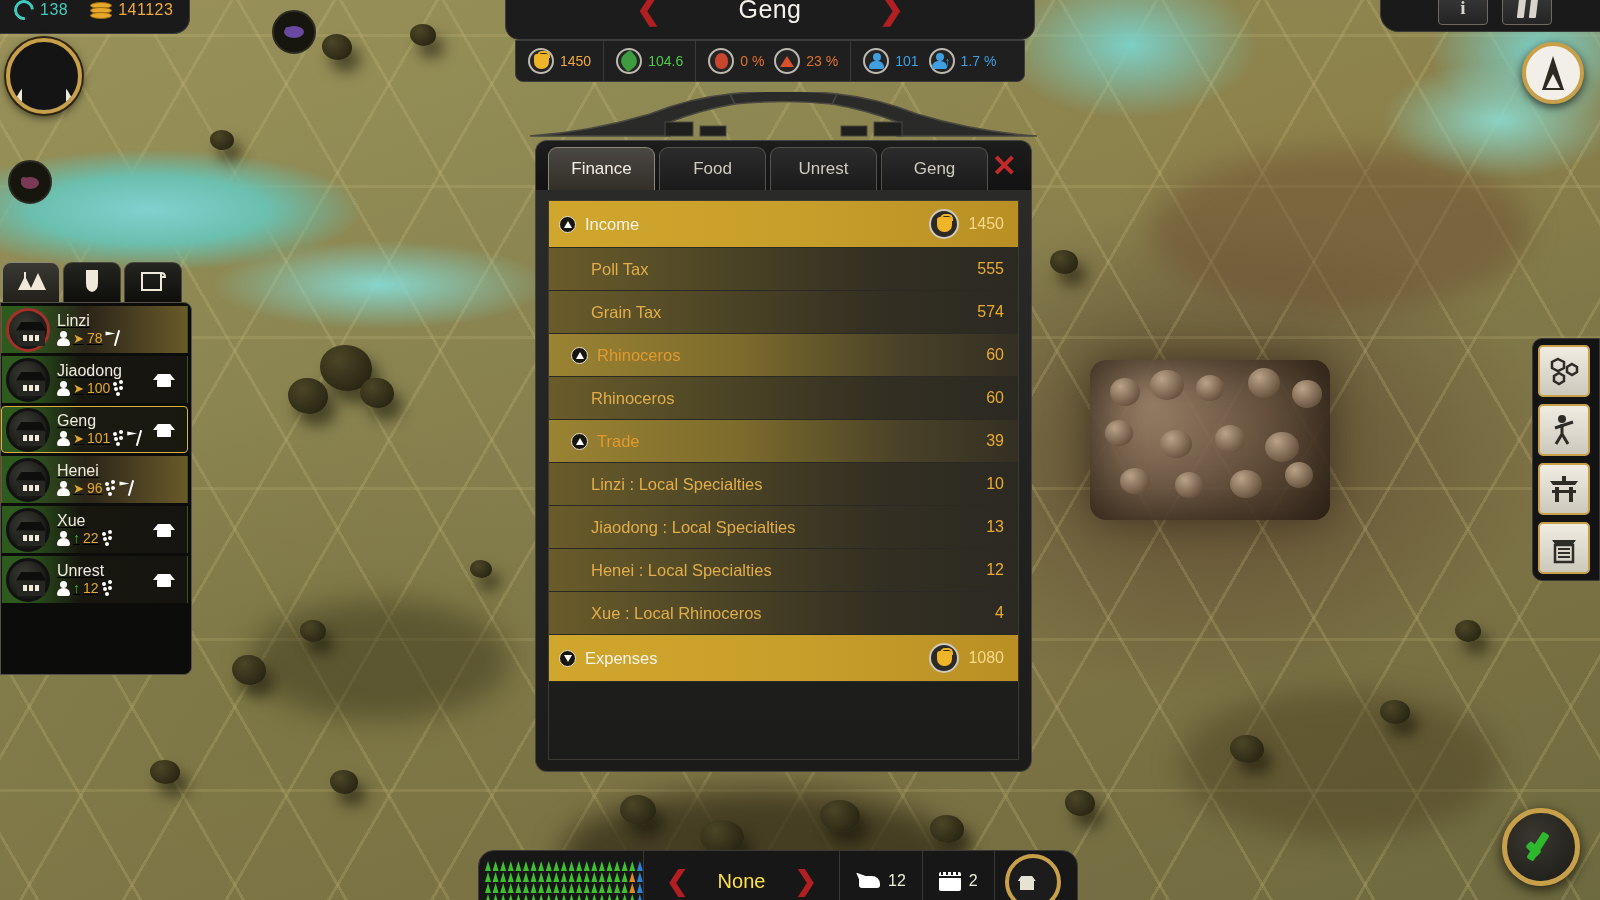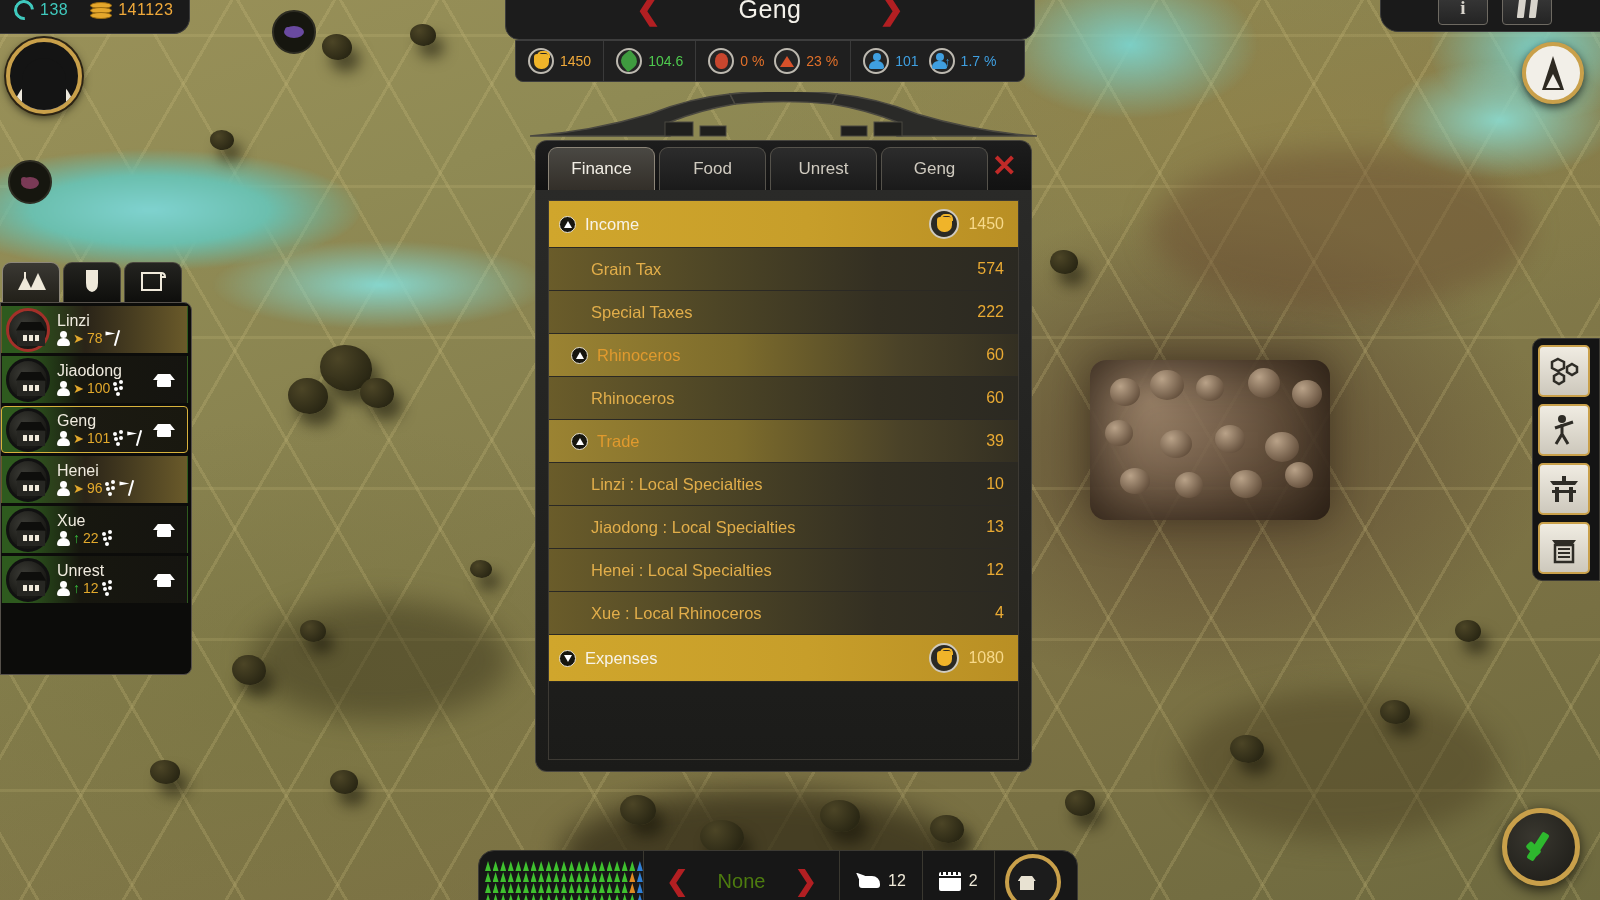--- a/index.html
+++ b/index.html
@@ -99,21 +99,21 @@
   .crow.hl { background:linear-gradient(90deg,#2e5a1e 0%,#2e5a1e 12%,#2a2418 45%,#6a5a2a 100%); }
   .cavatar { width:44px; height:44px; border-radius:50%; flex:0 0 44px; margin-left:4px;
     background:radial-gradient(circle at 40% 35%,#3b3b36,#181814 70%);
     border:3px solid #111; position:relative; }
   .cavatar.red { border-color:#a33029; }
   .cavatar .roof { position:absolute; left:7px; top:11px; width:30px; height:9px;
     background:#0e0e0c; clip-path:polygon(0 100%,18% 0,82% 0,100% 100%); }
   .cavatar .wall { position:absolute; left:8px; top:20px; width:28px; height:15px; background:#262622;
     display:flex; gap:2px; align-items:center; justify-content:center; }
   .cavatar .wall i { width:4px; height:6px; background:#efe9da; display:block; }
-  .cinfo { margin-left:7px; line-height:1.05; }
+  .cinfo { margin-left:7px; line-height:1.05;text-decoration:underline; }
   .cname { color:#efeade; font-size:16px; }
   .cstats { display:flex; align-items:center; gap:3px; margin-top:1px; }
   .cstats .num { font-size:14px; color:#e2a92c; }
   .pop-ic { width:13px; height:15px; position:relative; }
   .pop-ic:before { content:""; position:absolute; left:3px; top:0; width:7px; height:7px;
     border-radius:50%; background:#fff; }
   .pop-ic:after { content:""; position:absolute; left:0; top:7px; width:13px; height:8px;
     border-radius:6px 6px 2px 2px; background:#fff; }
   .arr-r { color:#e2a92c; font-size:13px; }
   .arr-u { color:#35b93a; font-size:14px; font-weight:bold; }
@@ -215,21 +215,21 @@
   #bottom { position:absolute; left:478px; bottom:-12px; width:600px; height:62px; z-index:44;
     background:#171717; border:1px solid #3c3a34; border-radius:16px 16px 0 0; display:flex; align-items:stretch; }
   .bsec { display:flex; align-items:center; justify-content:center; border-right:1px solid #3a3830; }
   .bsec:last-child { border-right:none; }
   .unitgrid { width:164px; display:grid; grid-template-columns:repeat(21,7.6px); grid-auto-rows:11px;
     padding:4px 0 0 6px; align-content:center; }
   .unitgrid b { display:block; width:6px; height:10px; background:#3fc12f;
     clip-path:polygon(50% 0,100% 100%,0 100%); }
   .unitgrid b.o { background:#e08a22; } .unitgrid b.b { background:#2f7fd4; }
   .bsel { width:196px; display:flex; align-items:center; justify-content:center; gap:0; position:relative; }
-  .bsel .none { color:#4d7c0f; font-size:20px; }
+  .bsel .none { color:#fde047; font-size:20px; }
   .bsel .chev { font-size:27px; position:absolute; }
   .bsel .chev.l { left:22px; } .bsel .chev.r { right:22px; }
   .bstat { padding:0 16px; display:flex; align-items:center; gap:8px; color:#f0ead9; font-size:16px; }
   .cow-ic { width:24px; height:17px; position:relative; }
   .cow-ic:before { content:""; position:absolute; left:3px; top:3px; width:21px; height:12px;
     border-radius:4px 8px 3px 3px; background:#fff; }
   .cow-ic:after { content:""; position:absolute; left:0; top:0; width:9px; height:7px;
     background:#fff; clip-path:polygon(0 0,100% 45%,35% 100%); }
   .cal-ic { width:22px; height:19px; background:#fff; border-radius:2px; position:relative; }
   .cal-ic:before { content:""; position:absolute; left:0; top:4px; width:22px; height:2px; background:#171717; }
@@ -613,26 +613,26 @@
           </span>
           <span class="lbl">Income</span>
           <span class="bagwrap">
             <span class="bagrnd">
               <span class="bag"></span>
             </span>
             <span class="amt" style="margin-left: 0px;">1450</span>
           </span>
         </div>
         <div class="row lvl2">
+          <span class="lbl">Poll Tax</span>
+          <span class="amt">555</span>
+        </div>
+        <div class="row lvl2">
           <span class="lbl">Grain Tax</span>
           <span class="amt">574</span>
-        </div>
-        <div class="row lvl2">
-          <span class="lbl">Special Taxes</span>
-          <span class="amt">222</span>
         </div>
         <div class="row lvl1 indent1">
           <span class="tri up">
             <i></i>
           </span>
           <span class="lbl">Rhinoceros</span>
           <span class="amt">60</span>
         </div>
         <div class="row lvl2">
           <span class="lbl">Rhinoceros</span>

